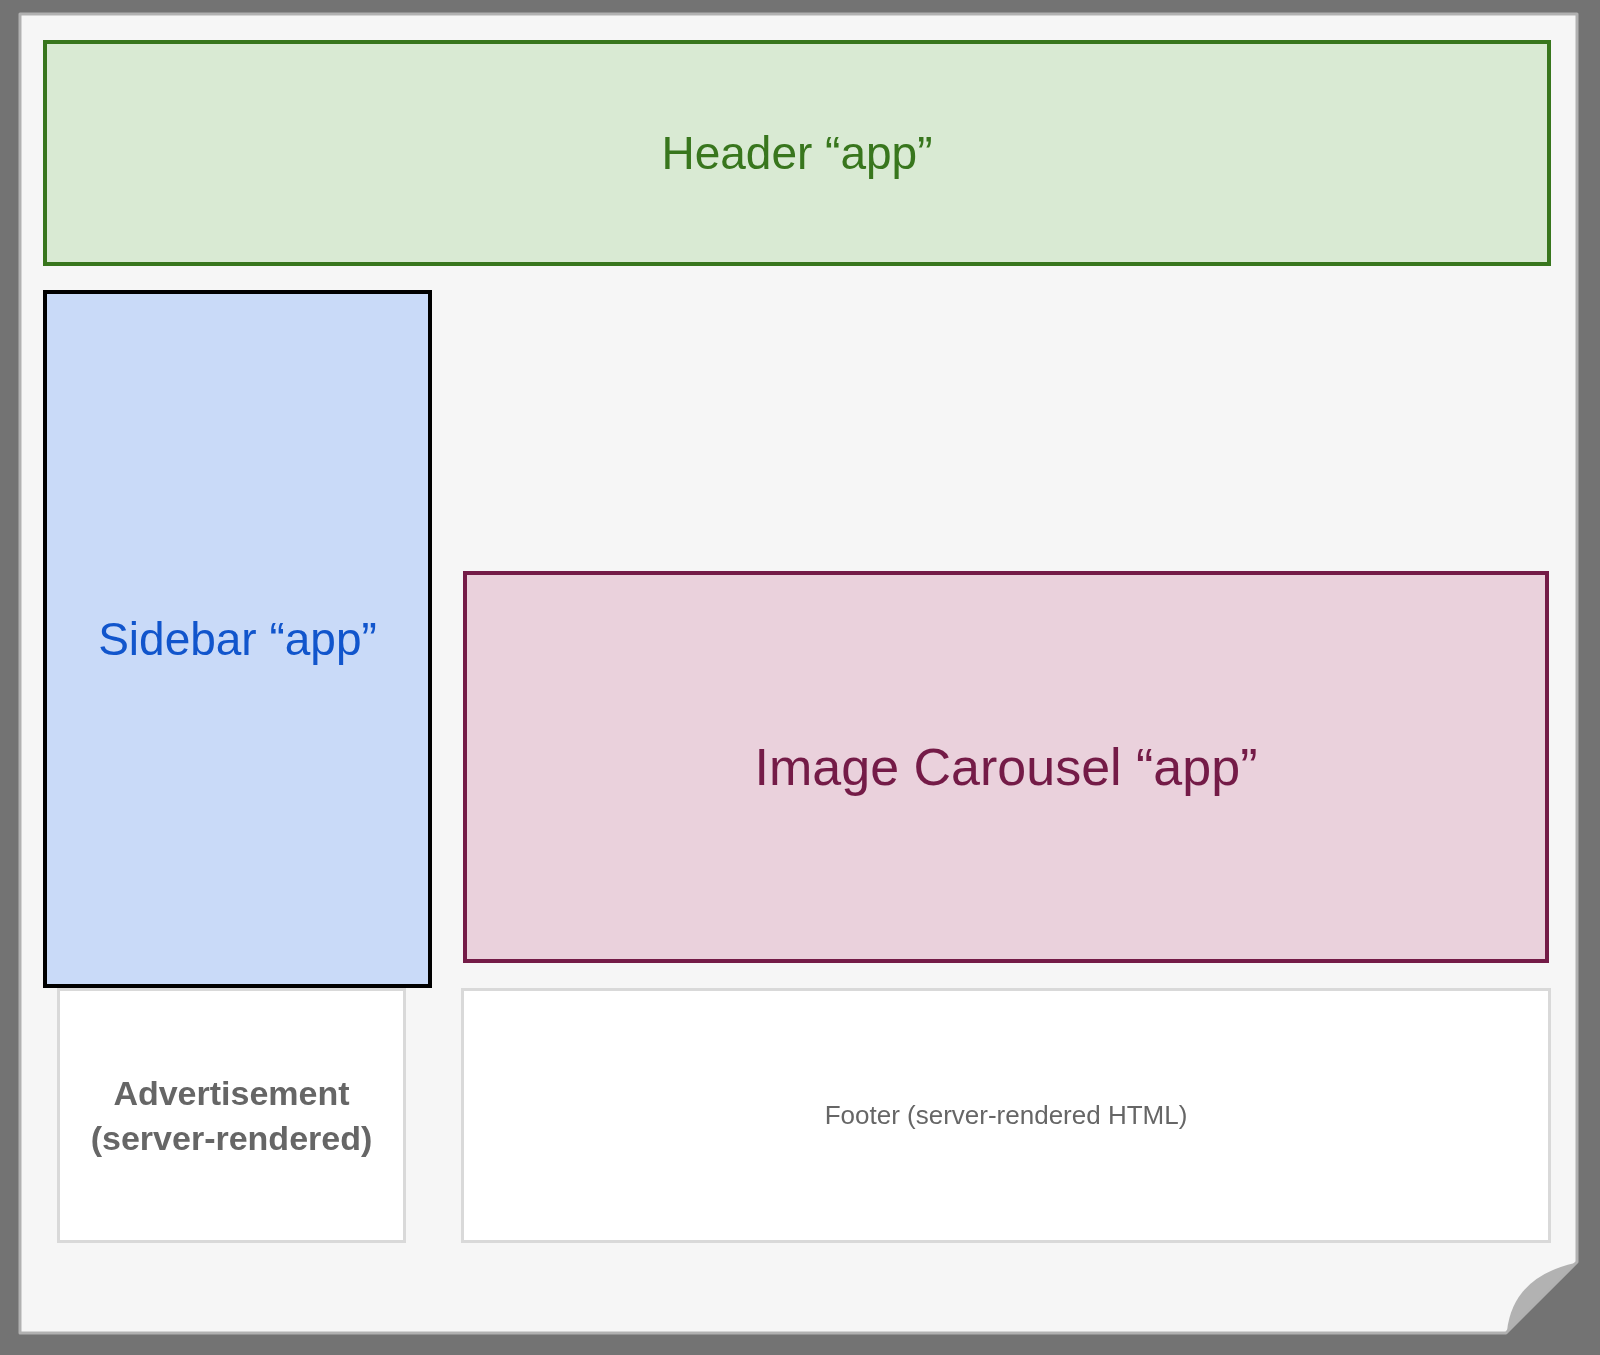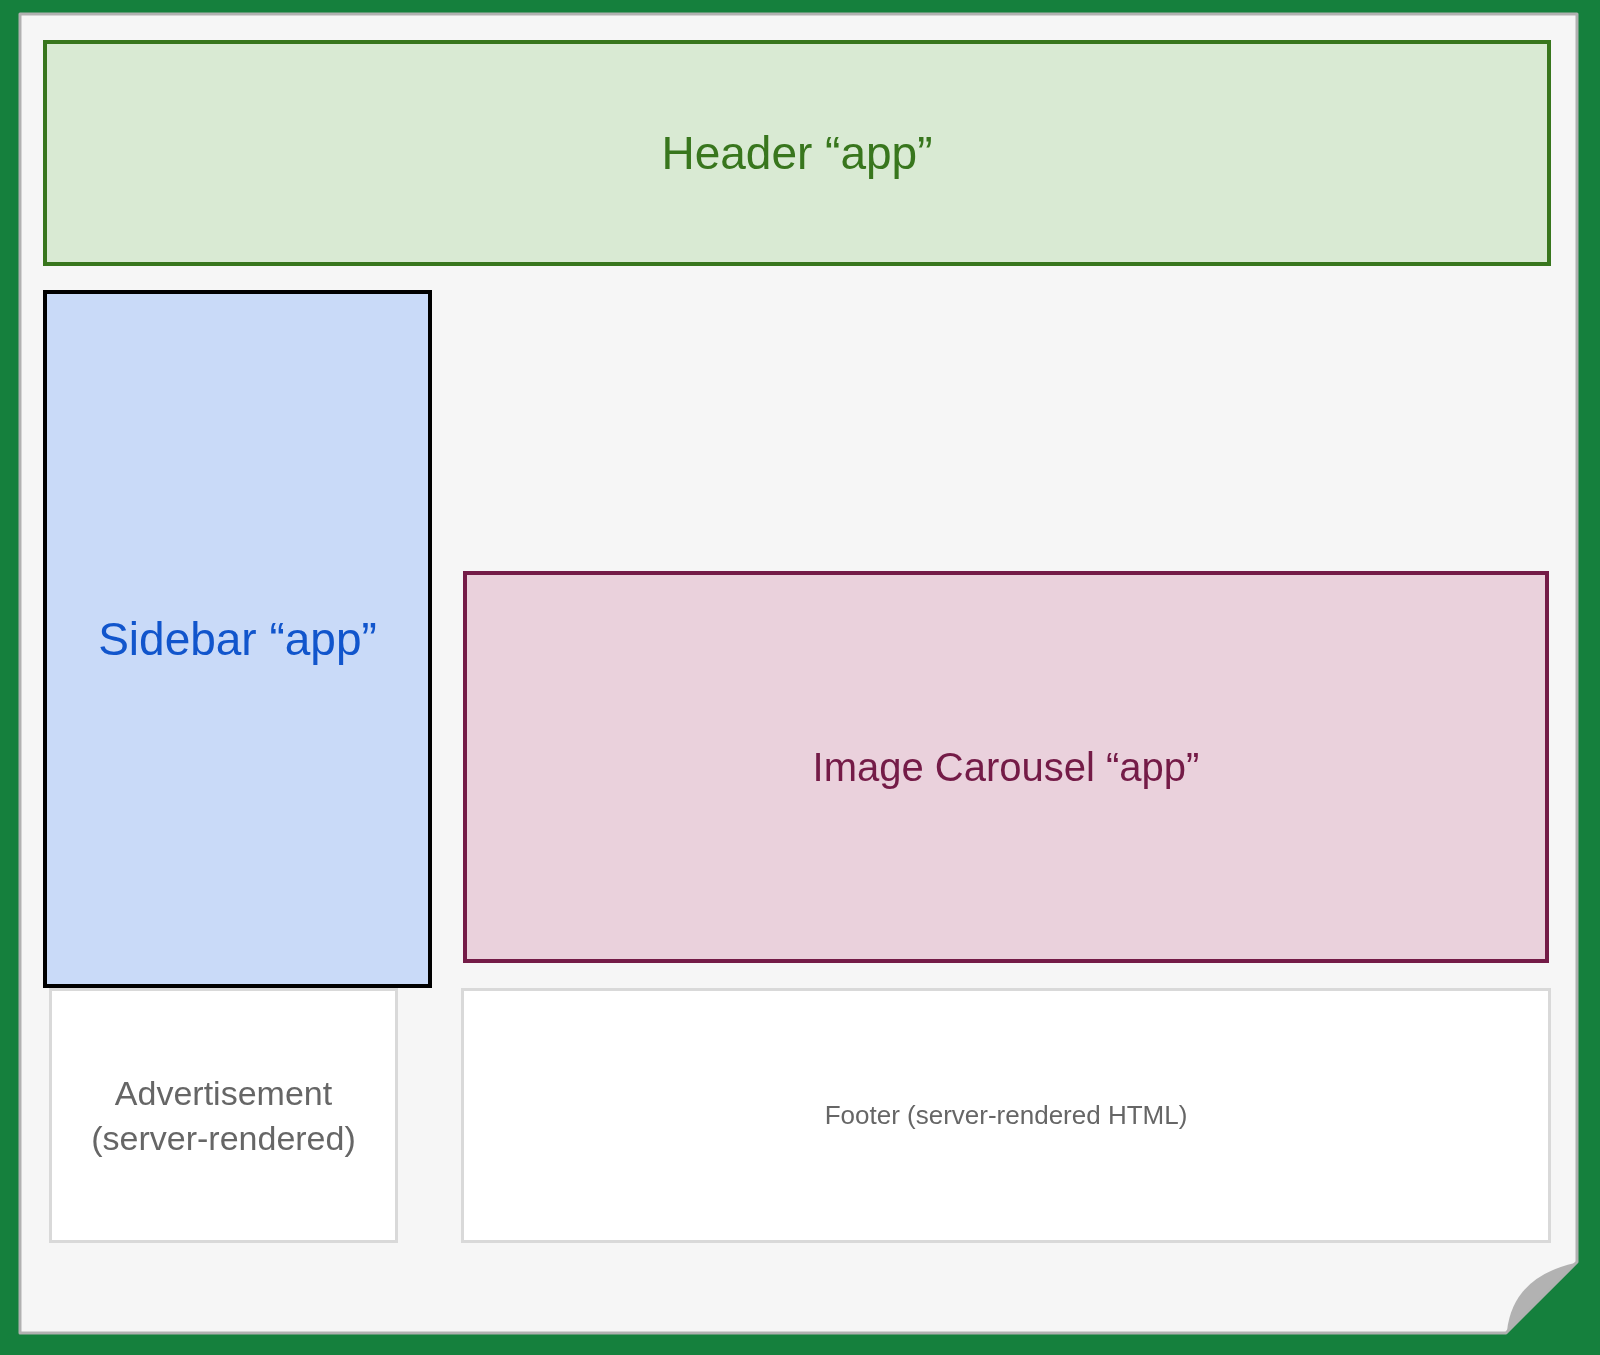--- a/index.html
+++ b/index.html
@@ -5,21 +5,21 @@
   html, body {
     margin: 0;
     padding: 0;
     background: #ffffff;
     font-family: "Liberation Sans", "DejaVu Sans", sans-serif;
   }
   .stage {
     position: relative;
     width: 1600px;
     height: 1355px;
-    background: #15803d;
+    background: #737373;
     overflow: hidden;
   }
   .sheet-svg {
     position: absolute;
     left: 0;
     top: 0;
     width: 1600px;
     height: 1355px;
   }
   .box {
@@ -56,30 +56,31 @@
     justify-content: flex-start;
     text-align: left;
     padding-left: 57px;
   }
   .box-carousel {
     left: 463px; top: 571px;
     width: 1086px; height: 392px;
     background: #ead1dc;
     border: 4px solid #741b47;
     color: #741b47;
-    font-size: 40px;
+    font-size: 52px;
   }
   .box-ad {
-    left: 49px; top: 988px;
+    left: 57px; top: 988px;
     width: 349px; height: 255px;
     background: #ffffff;
     border: 3px solid #d9d9d9;
     color: #666666;
     font-size: 34px;
     line-height: 1.3;
+    font-weight: bold;
   }
   .box-footer {
     left: 461px; top: 988px;
     width: 1090px; height: 255px;
     background: #ffffff;
     border: 3px solid #d9d9d9;
     color: #666666;
     font-size: 26px;
   }
   .label {

